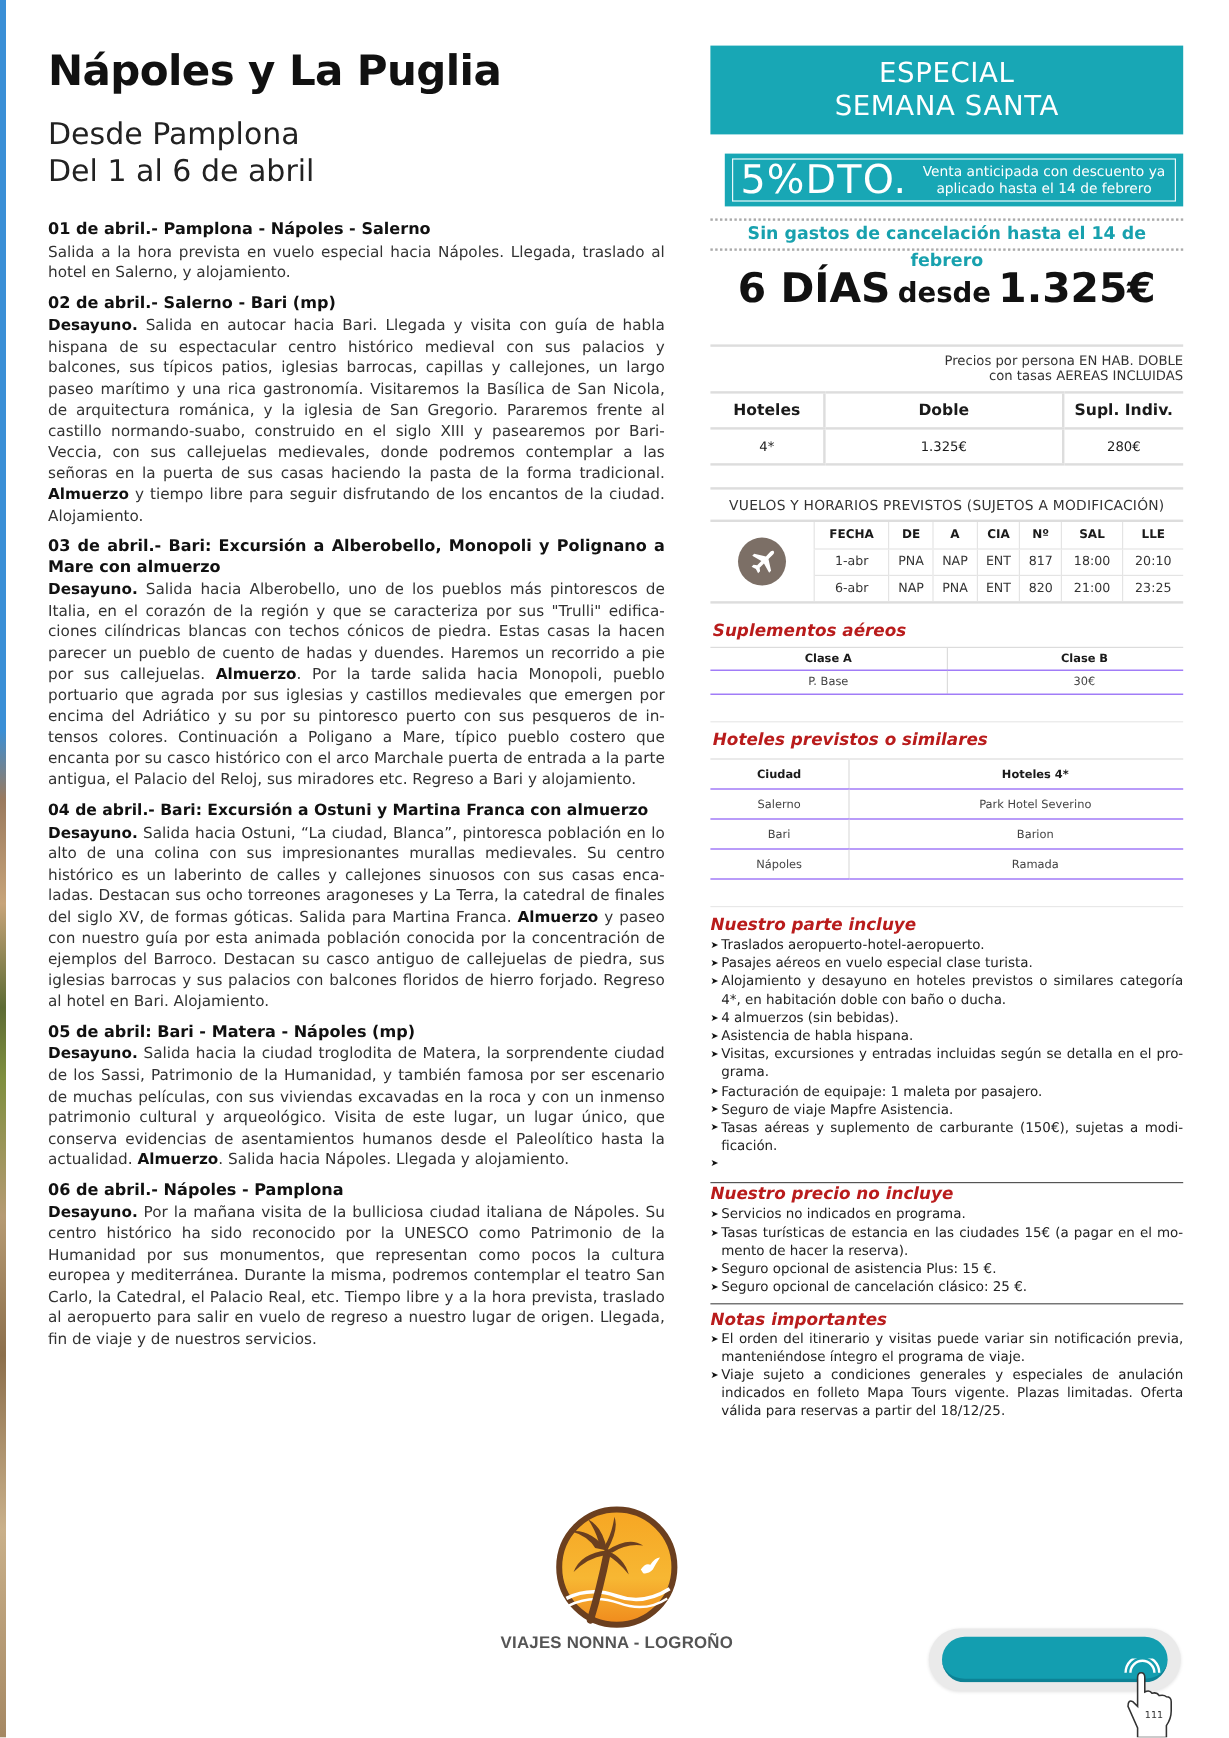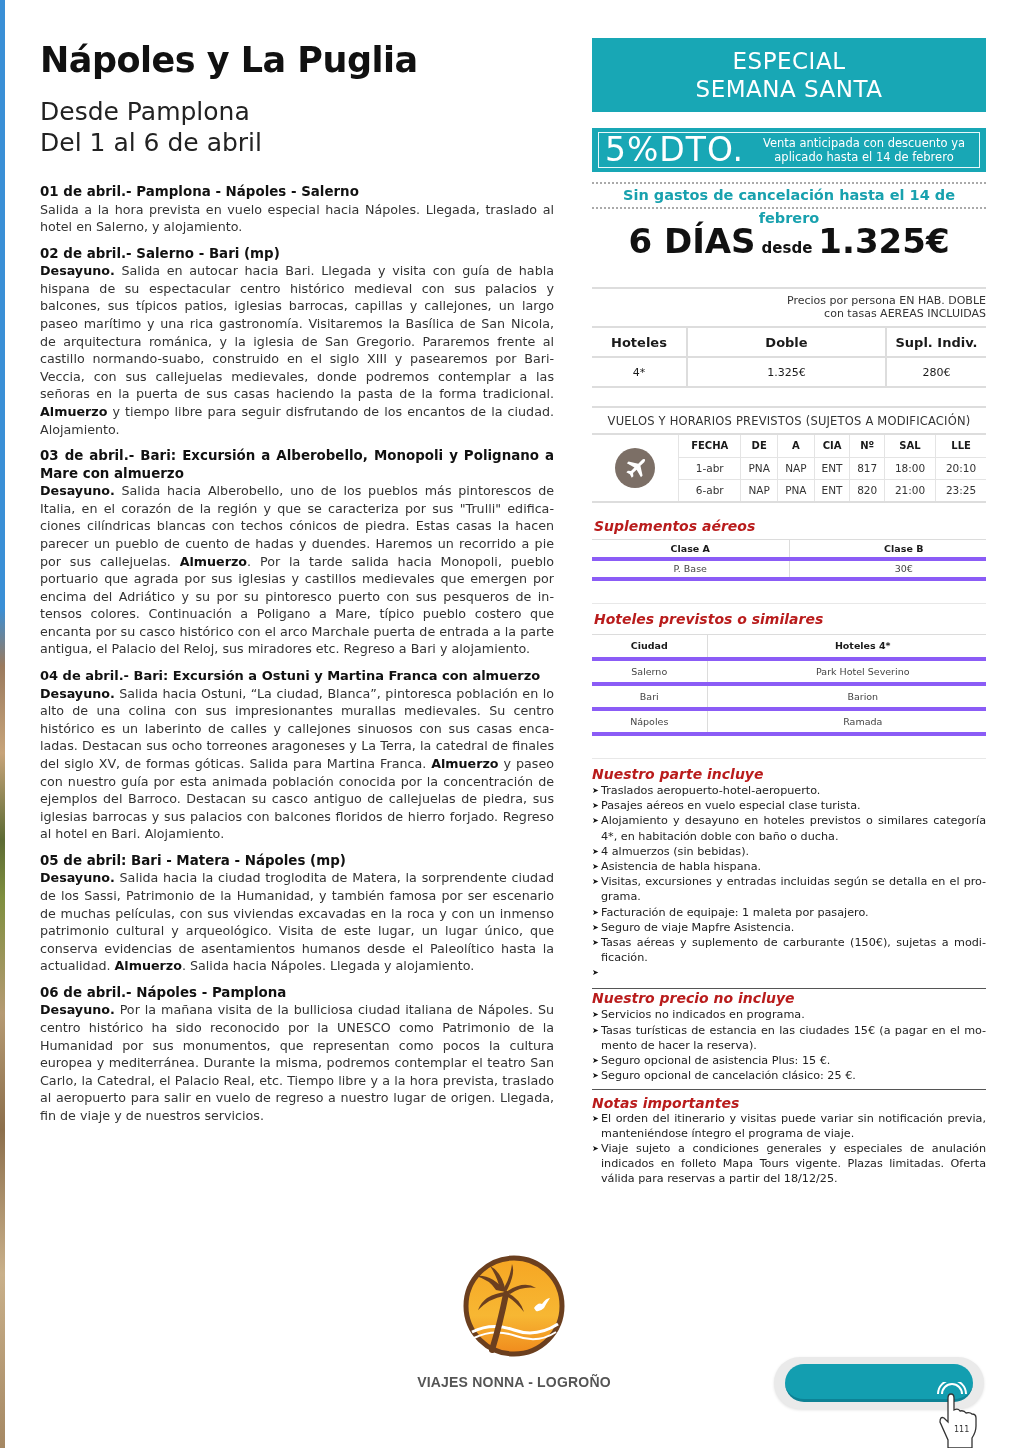--- a/index.html
+++ b/index.html
@@ -15,69 +15,69 @@
     .subtitle { font-size: 25px; color: #222; line-height: 31px; margin-top: 14px; font-weight: normal; }
     .itinerary { margin-top: 25px; }
     .day { margin-bottom: 9px; }
     .day-title { font-weight: bold; font-size: 13.4px; line-height: 17.5px; color: #111; }
     .day-text { font-size: 12.7px; line-height: 17.6px; text-align: justify; color: #333; hyphens: manual; }
     .day-text b { color: #111; }
 
     
     .right { position: absolute; left: 592px; top: 38px; width: 394px; }
     .especial { background: #18a7b5; color: #fff; text-align: center; height: 74px; padding-top: 9px; font-size: 23px; line-height: 28px; letter-spacing: 0.5px; }
-    .dto-box { margin-top: 16px; background: #18a7b5; height: 44px; padding: 4px 6px; }
+    .dto-box { margin-top: 16px; background: #18a7b5; height: 44px; padding: 4px 6px; margin-left: 12px; }
     .dto-inner { border: 1px solid #e8f8fa; height: 36px; display: flex; align-items: center; color: #fff; }
     .dto-big { font-size: 33px; letter-spacing: 1px; padding-left: 6px; line-height: 34px; width: 150px; }
     .dto-small { font-size: 11.5px; text-align: center; line-height: 14px; flex: 1; }
     .cancel-row { margin-top: 10px; border-top: 2px dotted #aaa; border-bottom: 2px dotted #aaa; text-align: center; color: #18a1ae; font-weight: bold; font-size: 14.5px; height: 27px; line-height: 23px; }
     .price-line { text-align: center; margin-top: 12px; font-weight: bold; color: #111; height: 44px; }
     .price-line .big { font-size: 34px; }
-    .price-line .small { font-size: 15px; margin: 0 6px; }
+    .price-line .small { font-size: 23px; margin: 0 6px; }
     .tbl { width: 100%; border-collapse: collapse; }
     .price-note { margin-top: 22px; border-top: 2px solid #ddd; text-align: right; font-size: 11px; line-height: 13px; padding: 5px 0 6px; color: #333; }
     .price-table td, .price-table th { border-top: 2px solid #ddd; border-bottom: 2px solid #ddd; text-align: center; }
     .price-table th { font-weight: bold; font-size: 13px; height: 30px; }
     .price-table td { font-size: 11px; height: 30px; }
     .price-table .vl { border-left: 2px solid #ddd; }
 
     .flights { margin-top: 18px; border-top: 2px solid #ddd; }
     .flights-head { text-align: center; font-size: 11.5px; padding: 6px 0 5px; color: #333; letter-spacing: 0.2px; border-bottom: 2px solid #ddd; }
     .flights-body { display: flex; border-bottom: 2px solid #ddd; }
     .plane-wrap { width: 86px; display: flex; align-items: center; justify-content: center; }
     .plane-circle { width: 40px; height: 40px; border-radius: 50%; background: #7c6f66; display: flex; align-items: center; justify-content: center; }
     .flight-table { flex: 1; border-collapse: collapse; }
     .flight-table th, .flight-table td { text-align: center; height: 22px; border-left: 1px solid #e4e4e4; }
     .flight-table th { font-size: 10px; font-weight: bold; }
     .flight-table td { font-size: 10.5px; color: #333; border-top: 1px solid #e4e4e4; }
 
     .sec-title { font-weight: bold; font-style: italic; font-size: 14px; color: #b91c1c; line-height: 18px; }
     .supl { margin-top: 14px; }
     .supl .sec-title { padding-left: 2px; margin-bottom: 4px; }
-    .small-table td, .small-table th { text-align: center; border-top: 1px solid #dcdcdc; border-bottom: 4px solid #8b5cf6; }
+    .small-table td, .small-table th { text-align: center; border-top: 1px solid #dcdcdc; border-bottom: 1px solid #8b5cf6; }
     .small-table th { font-size: 9.5px; font-weight: bold; height: 19px; }
     .small-table td { font-size: 9.5px; height: 20px; color: #444; }
     .small-table .vl { border-left: 1px solid #dcdcdc; padding-left: 32px; }
     .hoteles { margin-top: 22px; border-top: 1px solid #e8e8e8; padding-top: 6px; }
     .hoteles .sec-title { padding-left: 2px; margin-bottom: 6px; }
     .hotel-table th { height: 25px; }
     .hotel-table td { height: 25px; }
 
     .incluye { margin-top: 22px; border-top: 1px solid #e8e8e8; padding-top: 6px; }
     .bul-list { list-style: none; font-size: 11.2px; line-height: 15.2px; color: #222; }
     .bul-list li { position: relative; padding-left: 9px; text-align: justify; }
     .bul-list li::before { content: "\27A4"; position: absolute; left: 0; top: 0; font-size: 8px; color: #111; }
     .noincluye { margin-top: 8px; border-top: 1px solid #555; padding-top: 0; }
     .notas { margin-top: 6px; border-top: 1px solid #555; padding-top: 4px; }
     .notas .bul-list { line-height: 14.8px; }
 
     
     .logo { position: absolute; left: 404px; top: 1254px; width: 220px; text-align: center; }
     .logo svg { display: block; margin: 0 auto; }
-    .logo-text { margin-top: 16px; font-family: "Liberation Sans", sans-serif; font-weight: bold; font-size: 14px; color: #555; letter-spacing: 0.2px; }
+    .logo-text { margin-top: 2px; font-family: "Liberation Sans", sans-serif; font-weight: bold; font-size: 14px; color: #555; letter-spacing: 0.2px; }
 
     
     .nav-btn { position: absolute; left: 774px; top: 1357px; width: 210px; height: 52px; border-radius: 26px; background: #eaeaea; box-shadow: 0 1px 3px rgba(0,0,0,0.12); }
     .nav-btn-inner { position: absolute; left: 11px; top: 7px; width: 188px; height: 38px; border-radius: 19px; background: #139eb0; border-bottom: 3px solid #0d8295; }
     .hand { position: absolute; left: 928px; top: 1382px; width: 60px; height: 66px; }
     .page-num { position: absolute; left: 954px; top: 1425px; font-size: 8px; color: #333; font-family: "DejaVu Sans", sans-serif; text-align: right; }
   </style>
 </head>
 <body>
 

